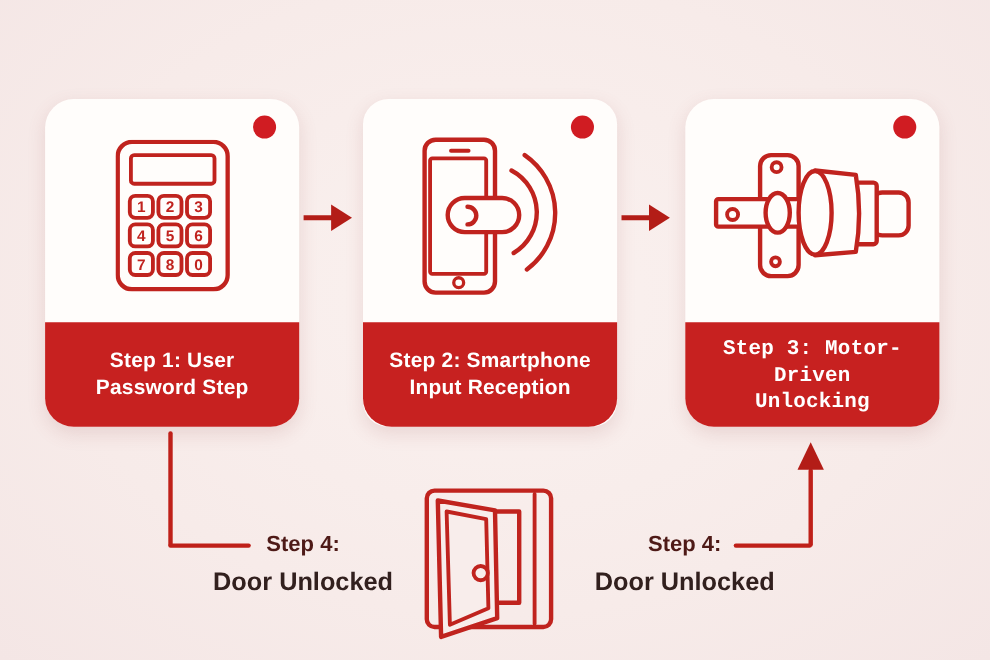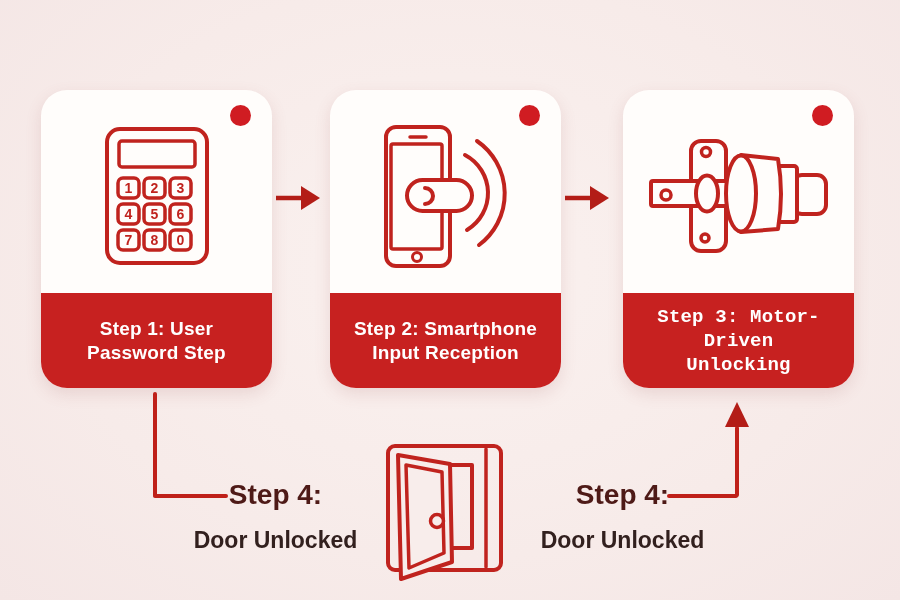--- a/index.html
+++ b/index.html
@@ -11,21 +11,21 @@
   .stage{
     position:relative;width:900px;height:600px;
     background:radial-gradient(ellipse at 50% 45%, #faf1ef 0%, #f7ebe9 62%, #f4e6e5 100%);
   }
   .card{
     position:absolute;top:90px;width:231px;height:298px;
     background:#fffdfb;border-radius:26px;
     box-shadow:0 6px 16px rgba(160,90,90,.16);
   }
   .card-1{left:41px;}
-  .card-2{left:330px;}
+  .card-2{left:330px;border-radius:23px;}
   .card-3{left:623px;font-family:Liberation Mono, monospace;}
   .icon-area{
     position:absolute;top:0;left:0;right:0;height:203px;
     display:flex;align-items:center;justify-content:center;
   }
   .icon-area svg{margin-top:9px;}
   .band{
     position:absolute;left:0;right:0;bottom:0;height:95px;
     background:#c72120;border-radius:0 0 26px 26px;
     display:flex;flex-direction:column;justify-content:center;
@@ -45,22 +45,22 @@
   .conn-h2{left:667px;top:494px;width:71px;height:4px;}
   .conn-v2{left:735px;top:426px;width:4px;height:71px;}
   .up-arrowhead{
     position:absolute;left:725px;top:402px;width:0;height:0;
     border-left:12px solid transparent;border-right:12px solid transparent;
     border-bottom:25px solid #b31d17;
   }
   .final-step{position:absolute;width:235px;text-align:center;}
   .final-left{left:158px;top:480px;}
   .final-right{left:505px;top:480px;}
-  .final-step .l1{font-size:28px;line-height:30px;font-weight:700;color:#4e1a17;}
-  .final-step .l2{font-size:23px;line-height:30px;font-weight:700;color:#32201e;margin-top:15px;}
+  .final-step .l1{font-size:20px;line-height:30px;font-weight:700;color:#4e1a17;}
+  .final-step .l2{font-size:23px;line-height:30px;font-weight:700;color:#32201e;margin-top:3px;}
   .door-icon{position:absolute;left:385px;top:441px;}
   svg text{font-family:"Liberation Sans","DejaVu Sans",sans-serif;}
 </style>
 </head>
 <body>
 
 <div class="stage">
 
   <section class="card card-1">
     <div class="icon-area">

